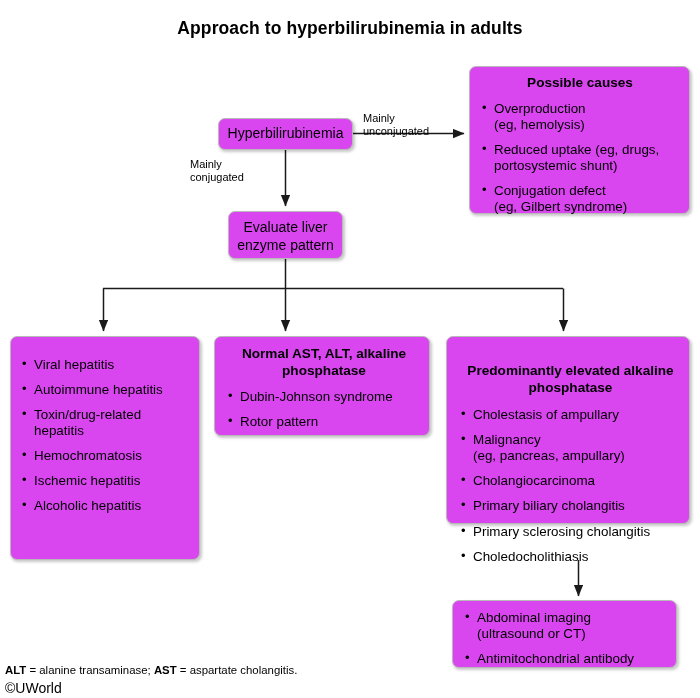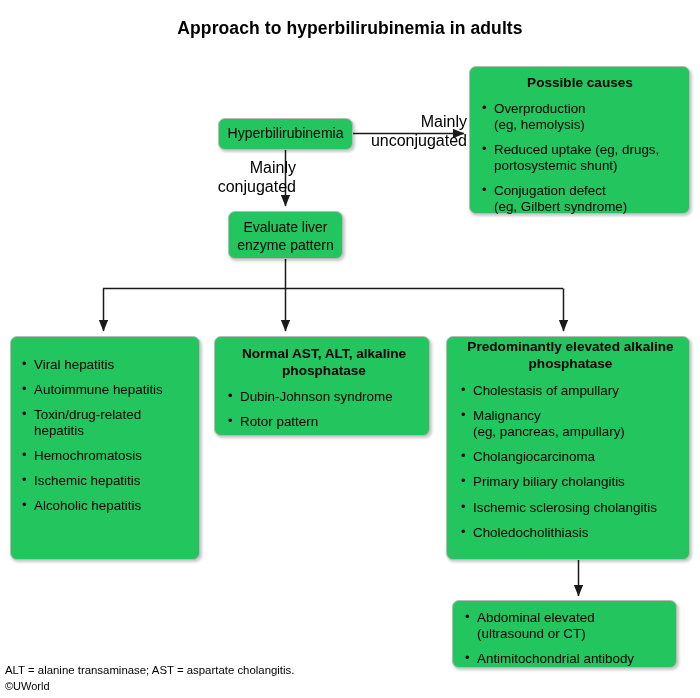--- a/index.html
+++ b/index.html
@@ -38,21 +38,21 @@
     width: 700px;
     text-align: center;
     font-size: 17.5px;
     font-weight: bold;
     letter-spacing: 0.1px;
   }
 
   .box {
     position: absolute;
     box-sizing: border-box;
-    background: #22c55e;
+    background: #d946ef;
     border: 1px solid #b9b9b9;
     border-radius: 7px;
     box-shadow: 1.5px 2px 3px rgba(0,0,0,0.22);
   }
 
   .box-title {
     font-size: 13.6px;
     font-weight: bold;
     text-align: center;
     line-height: 1.22;
@@ -112,59 +112,59 @@
   }
   #box-ast-alt ul.bullets { margin-top: 11px; }
 
   #box-normal {
     left: 214px; top: 336px; width: 216px; height: 100px;
     padding: 9px 8px 12px 12px;
   }
   #box-normal ul.bullets { margin-top: 10px; }
 
   #box-alp {
-    left: 446px; top: 336px; width: 244px; height: 224px;
-    padding: 2px 8px 0 13px;
+    left: 446px; top: 336px; width: 244px; height: 188px;
+    padding: 26px 8px 0 13px;
   }
   #box-alp ul.bullets { margin-top: 11px; }
 
   #box-imaging {
     left: 452px; top: 600px; width: 225px; height: 68px;
     padding: 9px 8px 0 11px;
   }
 
   
   .edge-label {
     position: absolute;
-    font-size: 16px;
+    font-size: 11px;
     line-height: 1.2;
-    text-align: right;
+    text-align: left;
     white-space: pre-line;
   }
   #label-unconj {
     left: 363px; top: 112px; width: 104px;
   }
   #label-conj {
     left: 190px; top: 158px; width: 106px;
   }
 
   
   .footnote {
     position: absolute;
     left: 5px;
     top: 663px;
     font-size: 11.4px;
     line-height: 1.25;
   }
-  .footnote b { font-weight: normal; }
+  .footnote b { font-weight: bold; }
   .copyright {
     position: absolute;
     left: 5px;
     top: 680px;
-    font-size: 11px;
+    font-size: 14px;
     line-height: 1.2;
   }
 </style>
 </head>
 <body>
 
 <div id="canvas">
 
   <div class="title">Approach to hyperbilirubinemia in adults</div>
 
@@ -285,34 +285,34 @@
       <li>
         <span class="bul">•</span>
         <span class="txt">Cholangiocarcinoma</span>
       </li>
       <li>
         <span class="bul">•</span>
         <span class="txt">Primary biliary cholangitis</span>
       </li>
       <li>
         <span class="bul">•</span>
-        <span class="txt">Ischemic sclerosing cholangitis</span>
+        <span class="txt">Primary sclerosing cholangitis</span>
       </li>
       <li>
         <span class="bul">•</span>
         <span class="txt">Choledocholithiasis</span>
       </li>
     </ul>
   </div>
 
   <div class="box" id="box-imaging">
     <ul class="bullets">
       <li>
         <span class="bul">•</span>
-        <span class="txt">Abdominal elevated
+        <span class="txt">Abdominal imaging
 (ultrasound or CT)</span>
       </li>
       <li>
         <span class="bul">•</span>
         <span class="txt">Antimitochondrial antibody</span>
       </li>
     </ul>
   </div>
 
   <div class="footnote">

